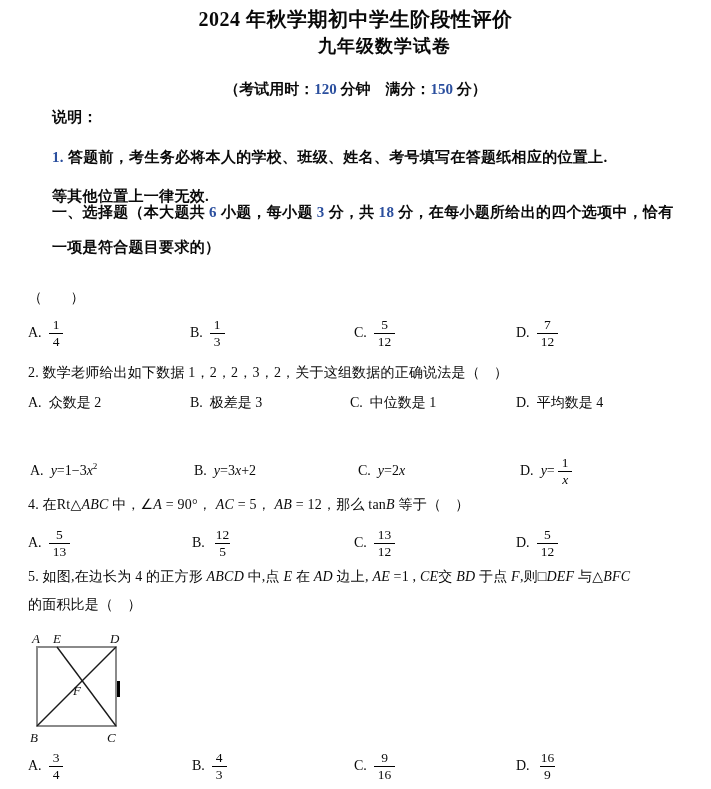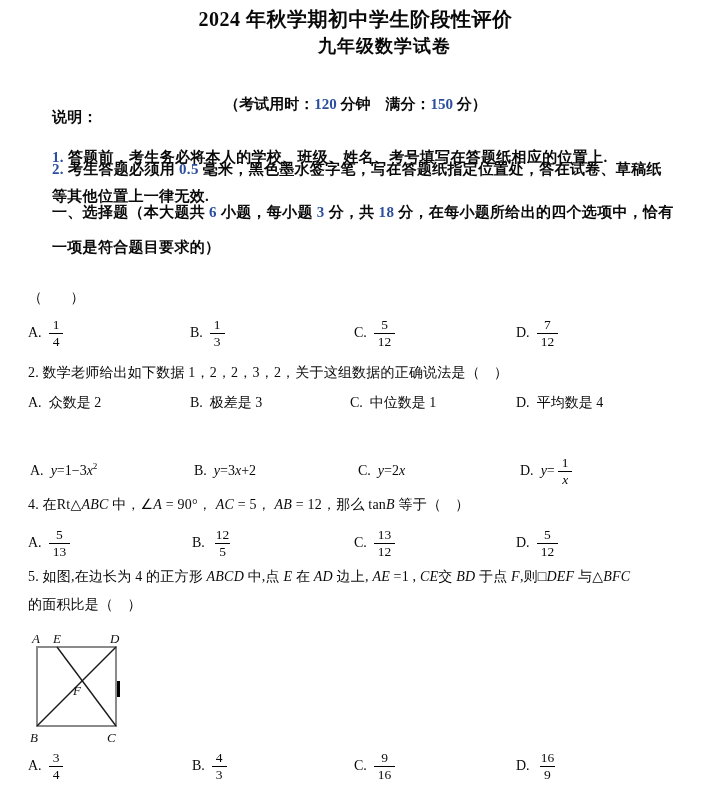--- a/index.html
+++ b/index.html
@@ -1,21 +1,21 @@
 <!DOCTYPE html>
 <html><head>
 <meta charset="utf-8">
 <style>
   html,body{margin:0;padding:0;background:#fff;}
   .page{position:relative;width:711px;height:789px;background:#ffffff;overflow:hidden;
         font-family:"Liberation Serif","DejaVu Sans",serif;color:#0a0a0a;}
   .center{position:absolute;left:0;width:711px;text-align:center;white-space:pre;}
   .title{top:6px;font-size:20px;font-weight:700;letter-spacing:.5px;}
   .subtitle{top:34px;font-size:18px;font-weight:700;letter-spacing:1px;padding-left:29px;}
-  .info{top:95px;font-size:15px;font-weight:700;}
+  .info{top:80px;font-size:15px;font-weight:700;}
   .bline{position:absolute;left:28px;font-size:15px;font-weight:700;white-space:pre;letter-spacing:.3px;margin-left:24px;}
   .qline{position:absolute;left:28px;font-size:14px;white-space:pre;letter-spacing:.2px;}
   .b{color:#2b4f9e;}
   .i{font-style:italic;}
   .s{vertical-align:super;font-size:.65em;line-height:0;}
   .optrow{position:absolute;left:0;width:711px;}
   .opt{position:absolute;top:0;display:flex;align-items:center;gap:7px;font-size:14px;white-space:pre;}
   .row-frac{height:42px;}
   .row-frac .opt{height:42px;}
   .row-text{height:20px;}
@@ -30,21 +30,20 @@
 <body>
 
 <div class="page">
 
   <div class="center title">2024 年秋学期初中学生阶段性评价</div>
   <div class="center subtitle">九年级数学试卷</div>
   <div class="center info"><span>（考试用时：</span><span class="b">120</span><span> 分钟　满分：</span><span class="b">150</span><span> 分）</span></div>
 
   <div class="bline" style="top:108px;">说明：</div>
   <div class="bline" style="top:148px;"><span class="b">1.</span><span> 答题前，考生务必将本人的学校、班级、姓名、考号填写在答题纸相应的位置上.</span></div>
-  <div class="bline" style="top:160px;"><span class="b">2.</span><span> 考生答题必须用 </span><span class="b">0.5</span><span> 毫米，黑色墨水签字笔，写在答题纸指定位置处，答在试卷、草稿纸</span></div>
   <div class="bline" style="top:187px;">等其他位置上一律无效.</div>
 
   <div class="bline" style="top:203px;text-align:center;"><span>一、选择题（本大题共 </span><span class="b">6</span><span> 小题，每小题 </span><span class="b">3</span><span> 分，共 </span><span class="b">18</span><span> 分，在每小题所给出的四个选项中，恰有</span></div>
   <div class="bline" style="top:238px;">一项是符合题目要求的）</div>
 
   <div class="qline" style="top:289px;">（　　）</div>
   <div class="optrow row-frac" style="top:312px;">
     <div class="opt" style="left:28px;">
       <span>A.</span>
       <span class="frac"><span class="num">1</span><span class="den">4</span></span>

